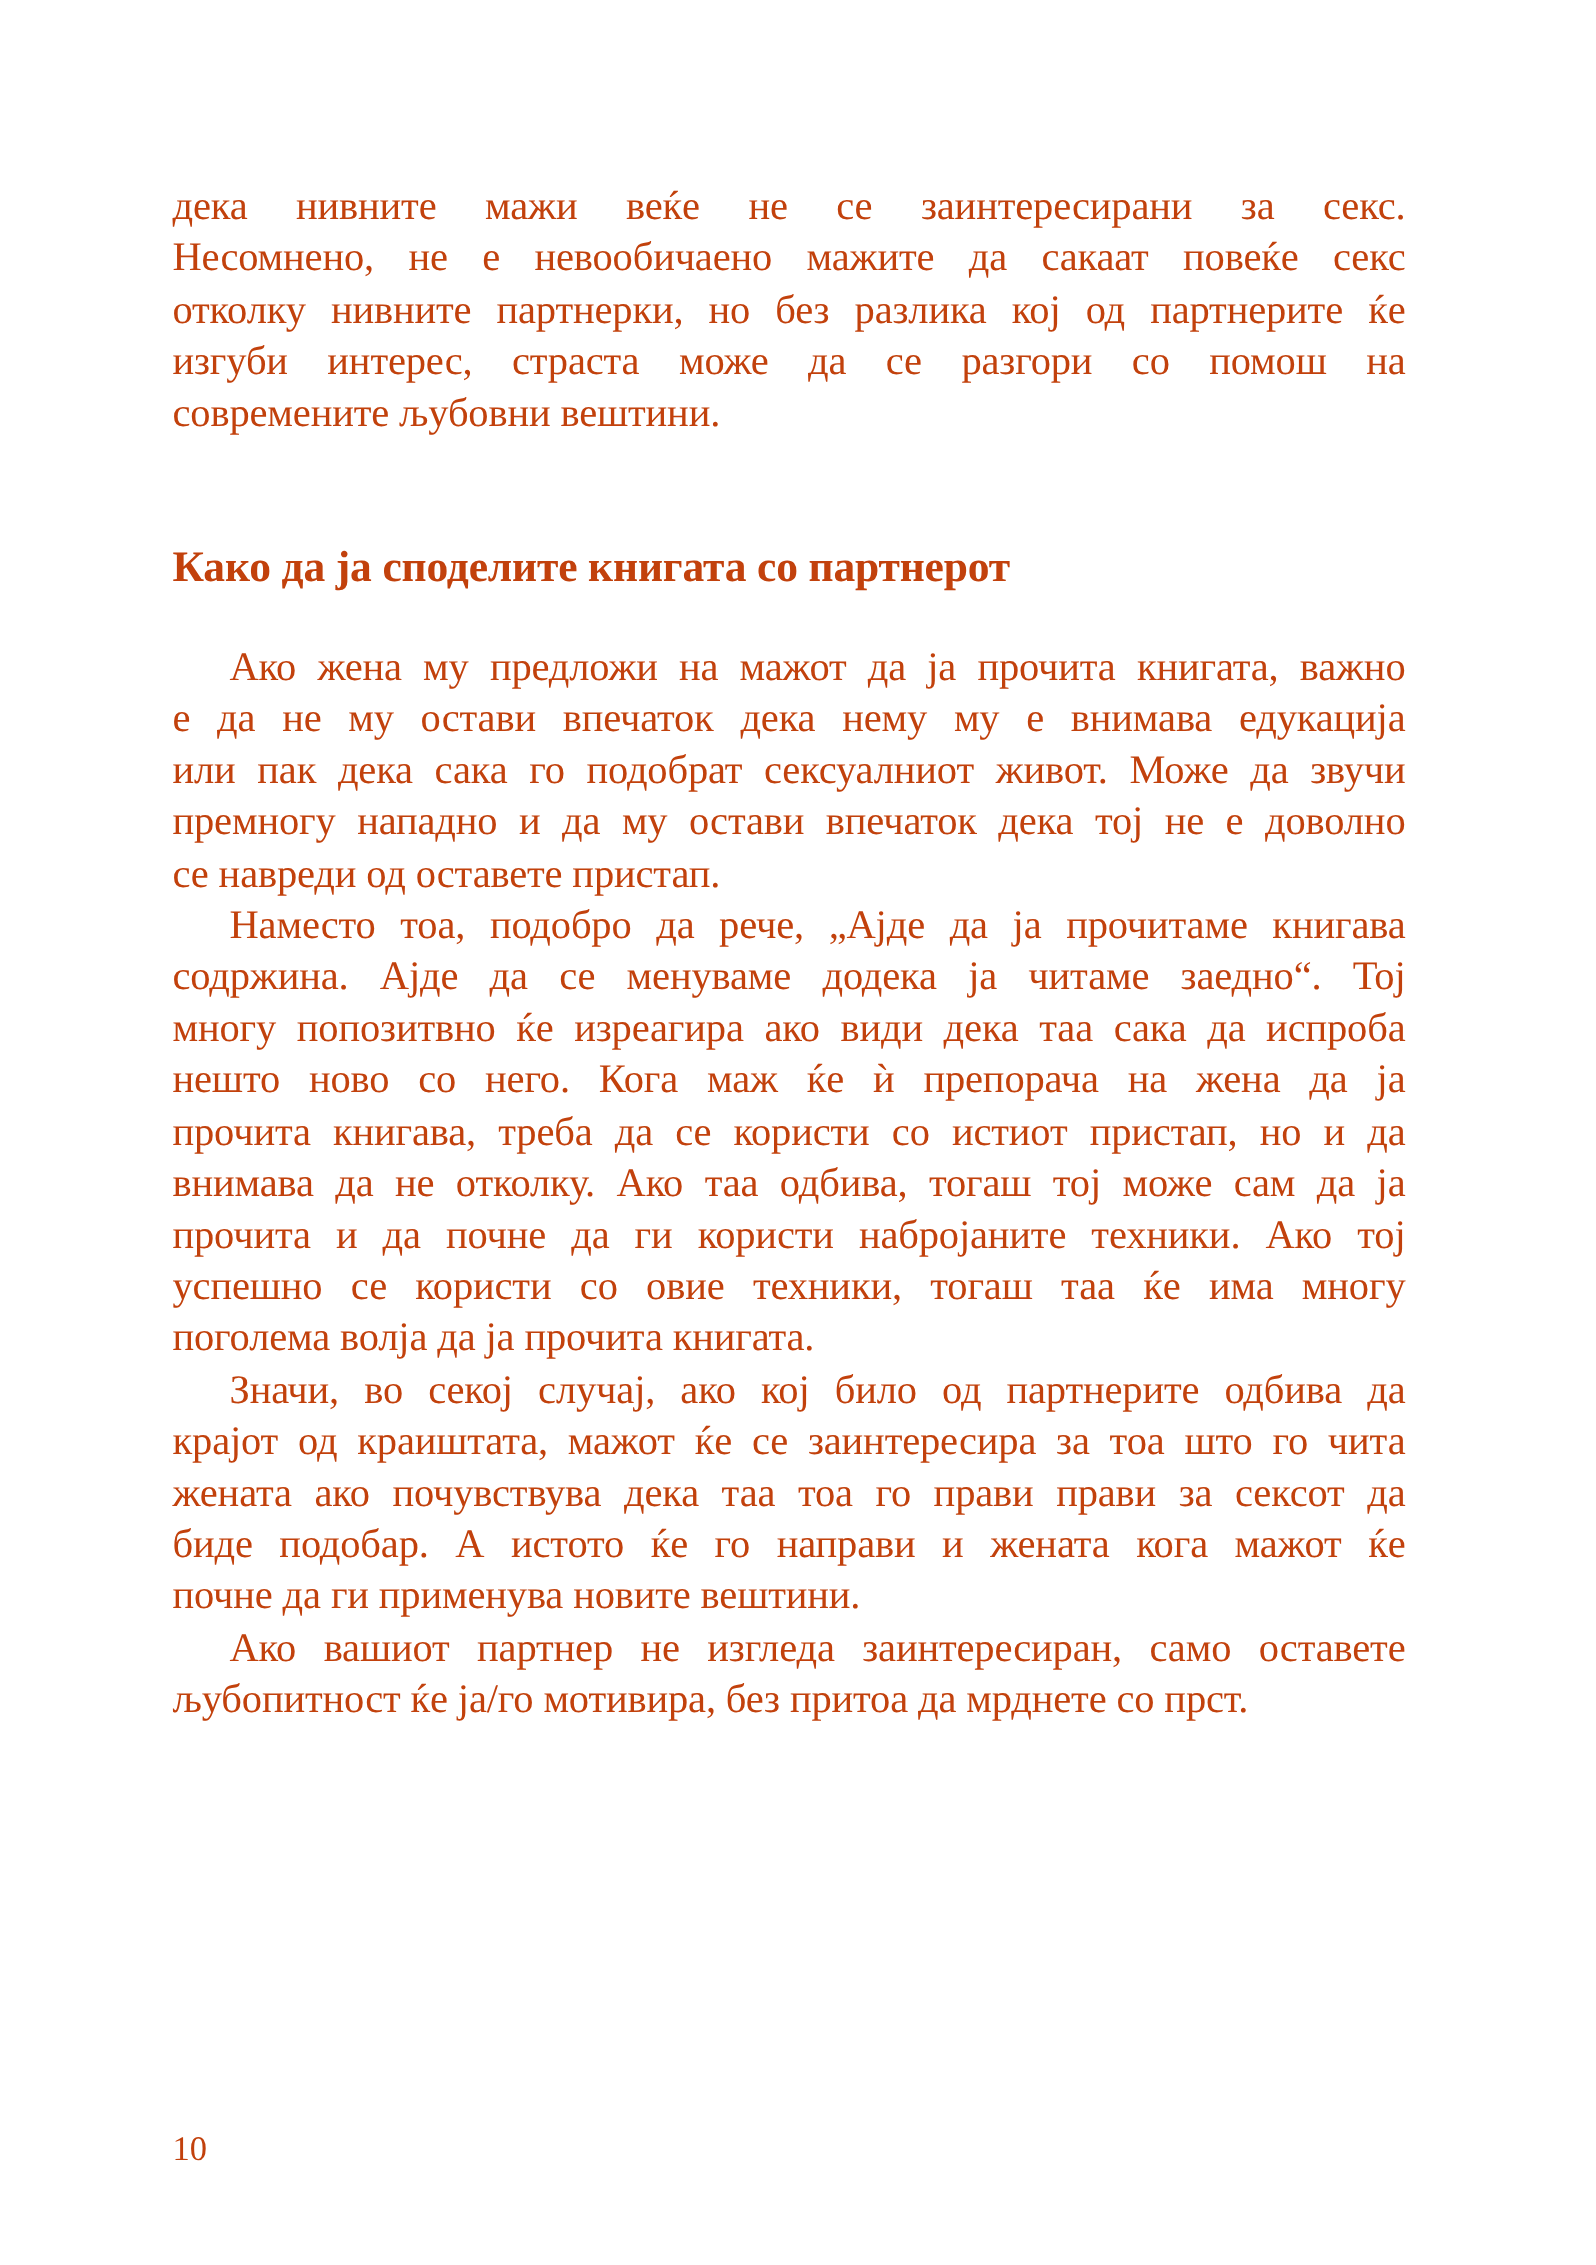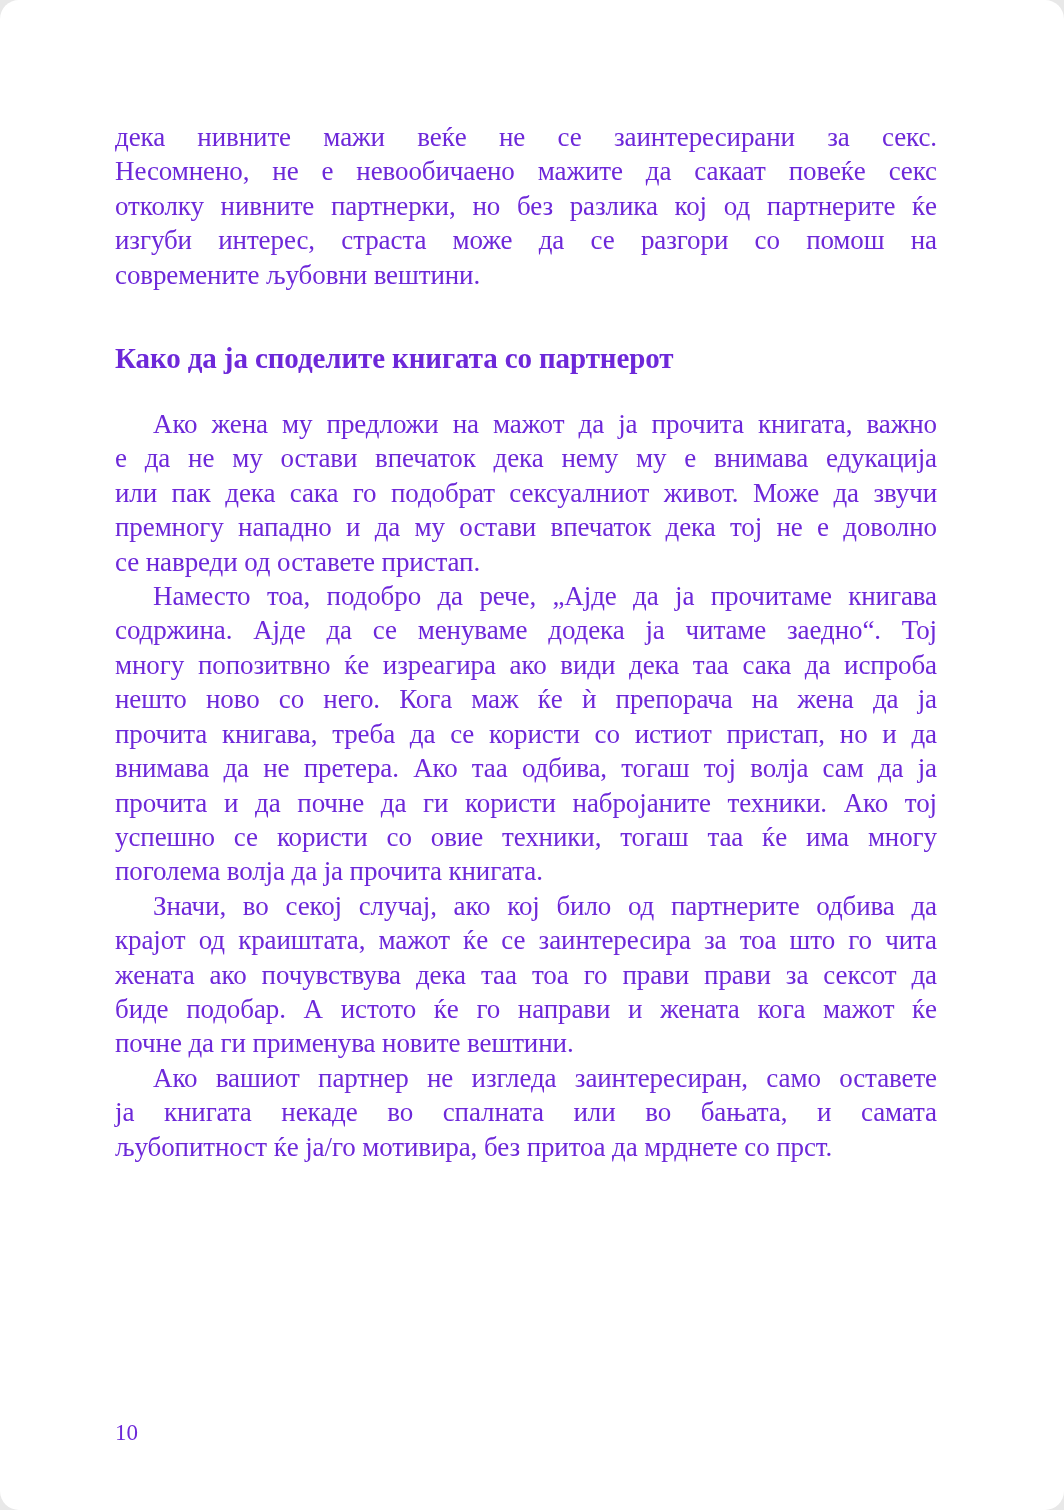--- a/index.html
+++ b/index.html
@@ -8,22 +8,21 @@
     background: #e8e8e8;
   }
   .page {
     position: relative;
     width: 1064px;
     height: 1510px;
     margin: 0 auto;
     background: #ffffff;
     overflow: hidden;
     font-family: "Liberation Serif", "DejaVu Serif", serif;
-    color: #6d28d9;
-    border-radius: 19px;
+    color: #c2410c;
   }
   .text-block {
     position: absolute;
     left: 115px;
     top: 120px;
     width: 822px;
   }
   .para {
     margin: 0;
   }
@@ -38,21 +37,21 @@
     text-align: center;
     text-align-last: left;
   }
   .para.indent .line:first-child {
     text-indent: 38px;
   }
   .heading {
     font-size: 29px;
     font-weight: bold;
     line-height: 36px;
-    margin: 48px 0 31px 0;
+    margin: 68px 0 31px 0;
     letter-spacing: -0.1px;
   }
   .page-number {
     position: absolute;
     left: 115px;
     top: 1416px;
     font-size: 23px;
     line-height: 34px;
   }
 </style>
@@ -75,32 +74,31 @@
         <div class="line">или пак дека сака го подобрат сексуалниот живот. Може да звучи</div>
         <div class="line">премногу нападно и да му остави впечаток дека тој не е доволно</div>
         <div class="line last">се навреди од оставете пристап.</div>
       </div>
       <div class="para indent">
         <div class="line">Наместо тоа, подобро да рече, „Ајде да ја прочитаме книгава</div>
         <div class="line">содржина. Ајде да се менуваме додека ја читаме заедно“. Тој</div>
         <div class="line">многу попозитвно ќе изреагира ако види дека таа сака да испроба</div>
         <div class="line">нешто ново со него. Кога маж ќе ѝ препорача на жена да ја</div>
         <div class="line">прочита книгава, треба да се користи со истиот пристап, но и да</div>
-        <div class="line">внимава да не претера. Ако таа одбива, тогаш тој волја сам да ја</div>
+        <div class="line">внимава да не отколку. Ако таа одбива, тогаш тој може сам да ја</div>
         <div class="line">прочита и да почне да ги користи набројаните техники. Ако тој</div>
         <div class="line">успешно се користи со овие техники, тогаш таа ќе има многу</div>
         <div class="line last">поголема волја да ја прочита книгата.</div>
       </div>
       <div class="para indent">
         <div class="line">Значи, во секој случај, ако кој било од партнерите одбива да</div>
         <div class="line">крајот од краиштата, мажот ќе се заинтересира за тоа што го чита</div>
         <div class="line">жената ако почувствува дека таа тоа го прави прави за сексот да</div>
         <div class="line">биде подобар. А истото ќе го направи и жената кога мажот ќе</div>
         <div class="line last">почне да ги применува новите вештини.</div>
       </div>
       <div class="para indent">
         <div class="line">Ако вашиот партнер не изгледа заинтересиран, само оставете</div>
-        <div class="line">ја книгата некаде во спалната или во бањата, и самата</div>
         <div class="line last">љубопитност ќе ја/го мотивира, без притоа да мрднете со прст.</div>
       </div>
     </section>
   <span class="page-number">10</span>
 </main>
 
 </body></html>

